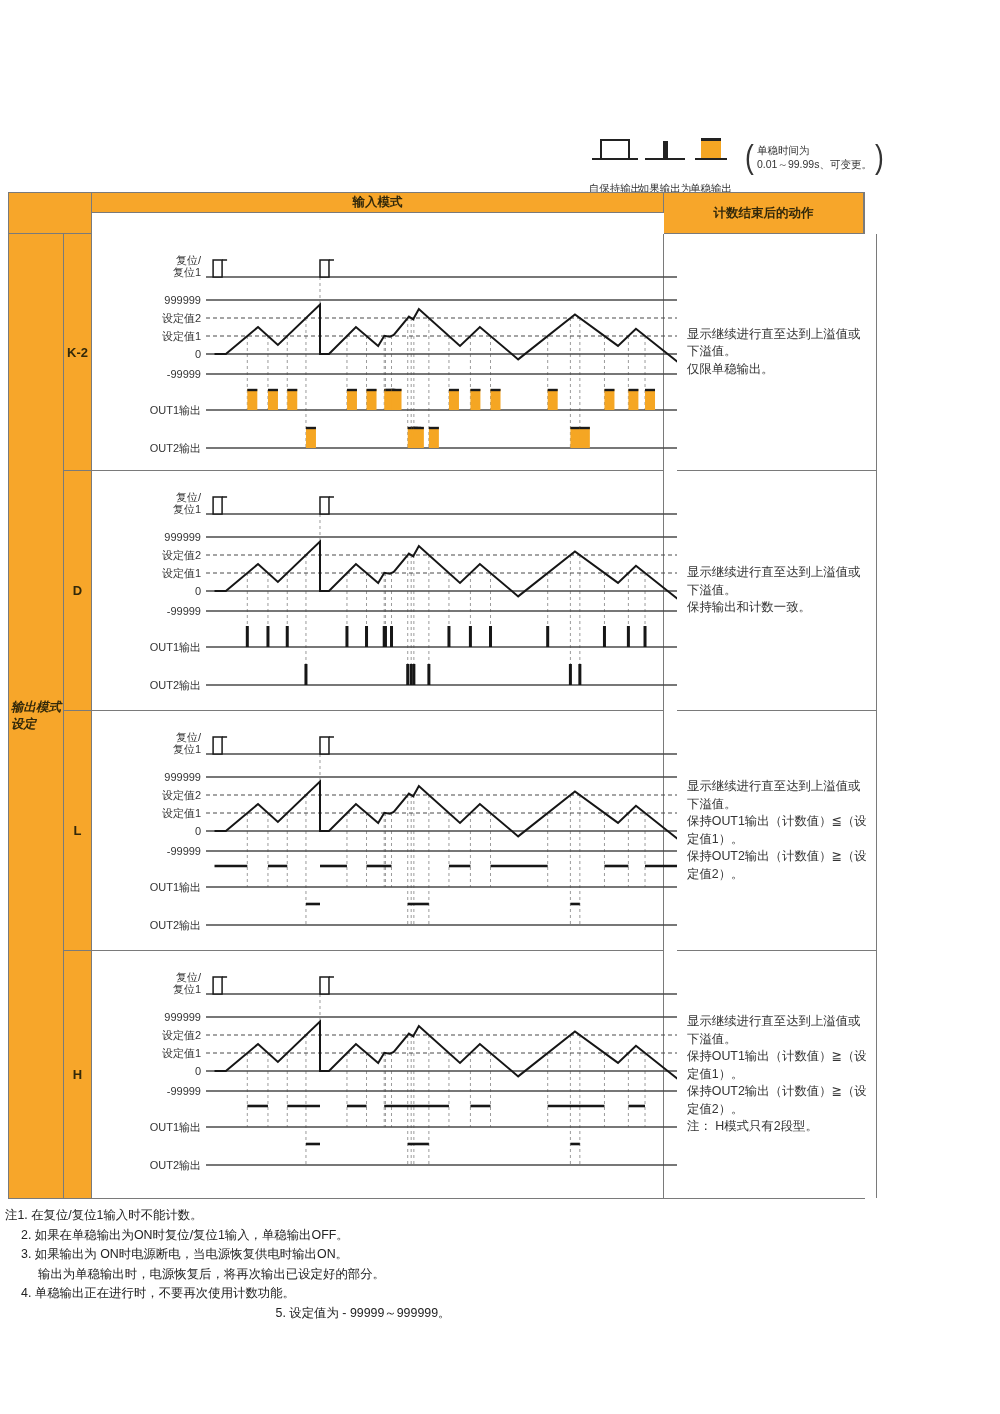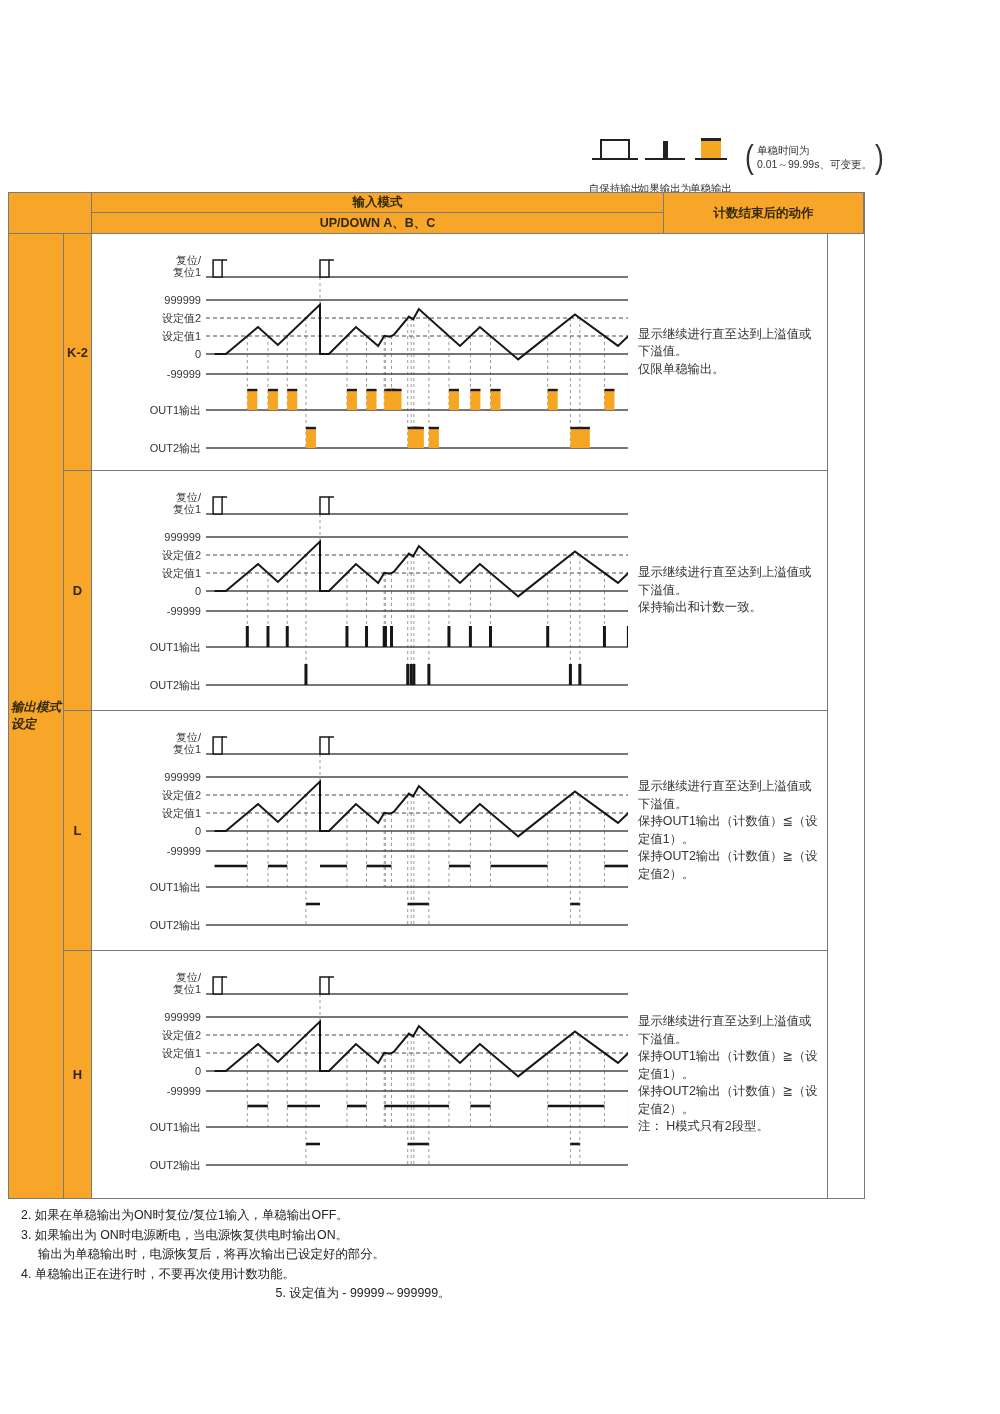--- a/index.html
+++ b/index.html
@@ -37,21 +37,21 @@
   .desc-cell{background:#fff;display:flex;align-items:center;}
   .desc-text{font-size:12.4px;line-height:17.5px;color:#333;white-space:pre-line;
              padding:0 4px 0 10px;word-break:break-all;}
   
   .r0 .mode-cell,.r0 .diag-cell,.r0 .desc-cell{top:41px;height:237px;}
   .r1 .mode-cell,.r1 .diag-cell,.r1 .desc-cell{top:278px;height:240px;}
   .r2 .mode-cell,.r2 .diag-cell,.r2 .desc-cell{top:518px;height:240px;}
   .r3 .mode-cell,.r3 .diag-cell,.r3 .desc-cell{top:758px;height:247px;}
   .mode-cell{left:55px;width:28px;}
   .diag-cell{left:83px;width:572px;padding-left:39px;}
-  .desc-cell{left:619px;width:200px;}
+  .desc-cell{left:668px;width:200px;}
   .r3 .cell{border-bottom:none;}
   svg text{font-family:"Liberation Sans","DejaVu Sans",sans-serif;}
   
   #notes{left:5px;top:1206px;width:700px;}
   .note-line{font-size:12.4px;line-height:19.5px;color:#222;white-space:nowrap;}
 </style>
 </head>
 <body>
 
 <div id="legend" class="abs">
@@ -81,21 +81,20 @@
 <div id="legend-note" class="abs">
   <span class="paren">(</span>
   <span class="note-mid"><span>单稳时间为</span><br>
   <span>0.01～99.99s、可变更。</span></span>
   <span class="paren">)</span>
 </div>
 
 <div id="table" class="abs">
   <div id="h-left" class="cell orange" style="background: rgb(247, 166, 42);"></div>
   <div id="h-mid-top" class="cell orange hdr" style="background: rgb(247, 166, 42);">输入模式</div>
-  <div id="h-mid-bot" class="cell orange hdr" style="background: rgb(247, 166, 42);">UP/DOWN  A、B、C</div>
   <div id="h-right" class="cell orange hdr" style="background: rgb(247, 166, 42);">计数结束后的动作</div>
 
   <div id="side-col" class="cell orange" style="background: rgb(247, 166, 42);">
     <div class="side-text">
       <span>输出模式</span><br>
       <span>设定</span>
     </div>
   </div>
 
   <div class="r0">
@@ -456,18 +455,19 @@
     <div class="cell desc-cell">
       <div class="desc-text">显示继续进行直至达到上溢值或下溢值。
 保持OUT1输出（计数值）≧（设定值1）。
 保持OUT2输出（计数值）≧（设定值2）。
 注：  H模式只有2段型。</div>
     </div>
   </div>
 </div>
 
 <div id="notes" class="abs">
+    <div class="note-line" style="margin-left: 0px;">注1. 在复位/复位1输入时不能计数。</div>
     <div class="note-line" style="margin-left: 16px;">2. 如果在单稳输出为ON时复位/复位1输入，单稳输出OFF。</div>
     <div class="note-line" style="margin-left: 16px;">3. 如果输出为 ON时电源断电，当电源恢复供电时输出ON。</div>
     <div class="note-line" style="margin-left: 33px;">输出为单稳输出时，电源恢复后，将再次输出已设定好的部分。</div>
     <div class="note-line" style="margin-left: 16px;">4. 单稳输出正在进行时，不要再次使用计数功能。</div>
     <div class="note-line" style="margin-left: 16px; text-align: center;">5. 设定值为 - 99999～999999。</div>
   </div>
 
 </body></html>

